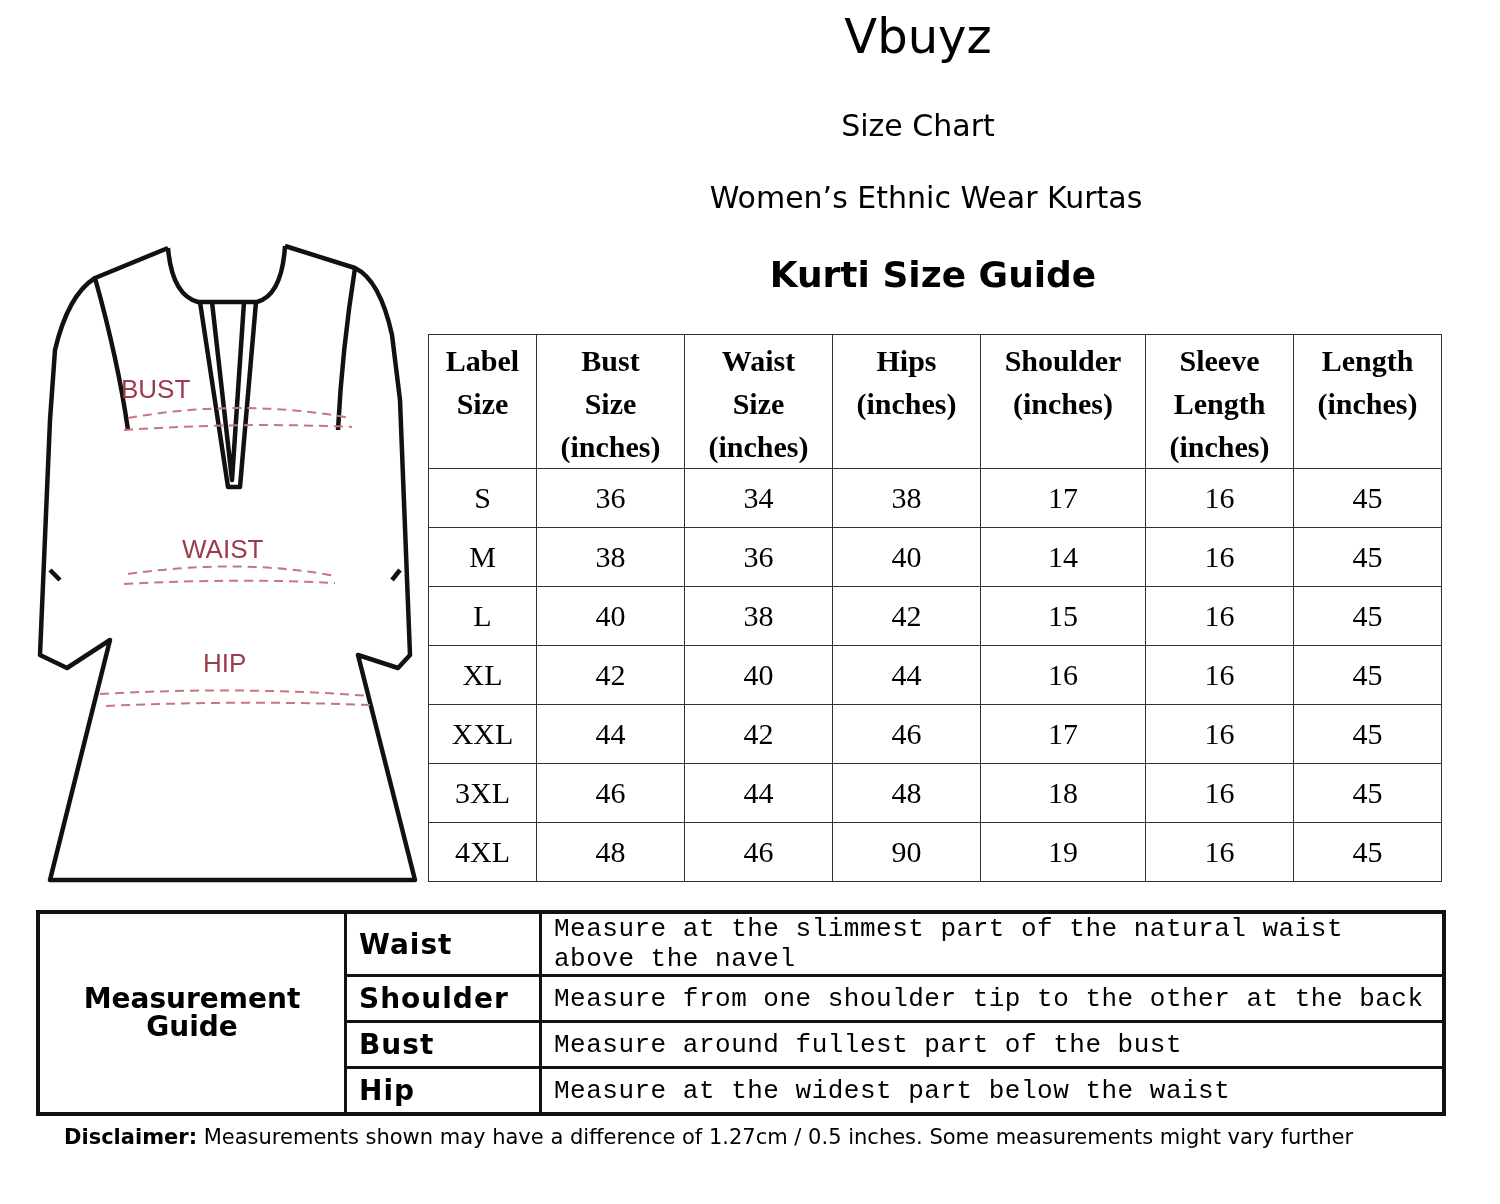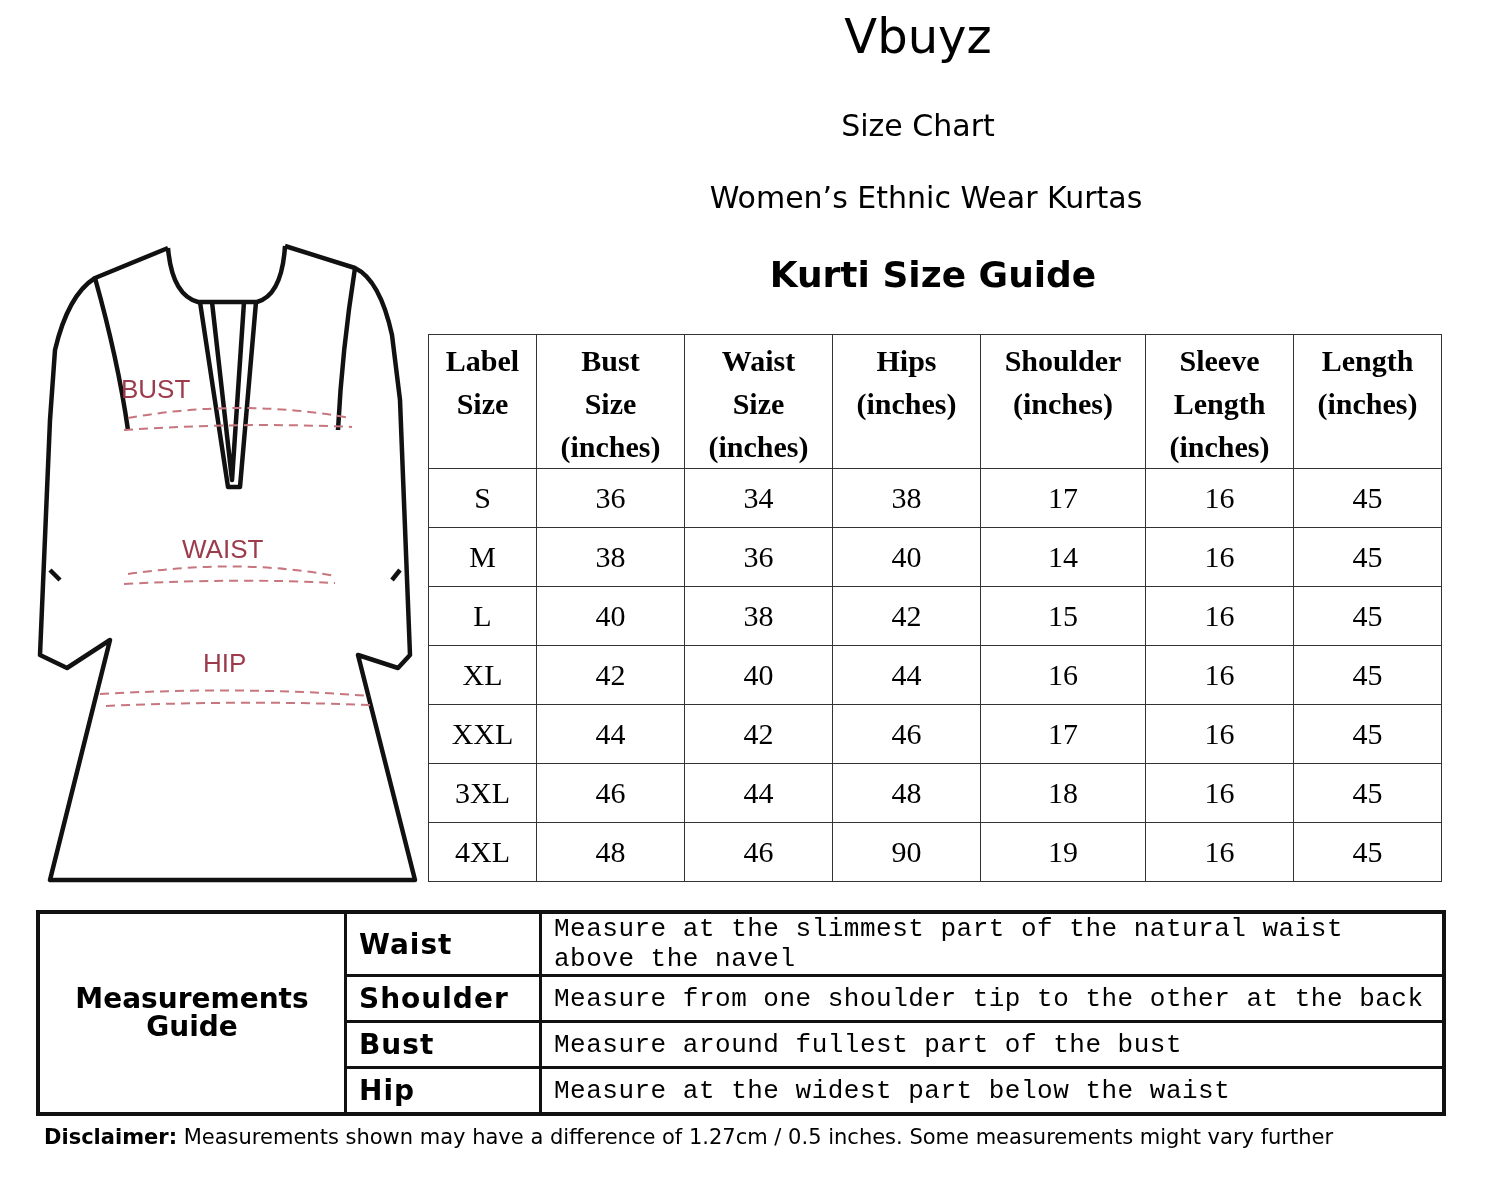--- a/index.html
+++ b/index.html
@@ -16,21 +16,21 @@
   table.size td, table.size th { border:1.5px solid #333; text-align:center; font-size:30px; padding:0;font-family:Liberation Serif, serif; }
   table.size th { font-weight:bold; vertical-align:top; line-height:43px; padding-top:4px; height:124px; }
   table.size td { height:58px; }
 
   table.guide { position:absolute; left:36px; top:910px; width:1410px; border-collapse:collapse; border:4px solid #111; }
   table.guide td { border:3px solid #111; font-size:26px; height:43px; padding:0 12px; }
   table.guide td.head { width:280px; text-align:center; font-weight:bold; font-size:28px; line-height:28px; }
   table.guide td.term { width:168px; font-weight:bold; font-size:28px; letter-spacing:1px; }
   table.guide td.desc { letter-spacing:0.5px;font-family:Liberation Mono, monospace; }
 
-  .disclaimer { position:absolute; left:44px; top:1124px; width:1410px; font-size:21px; line-height:27px; }
+  .disclaimer { position:absolute; left:64px; top:1124px; width:1410px; font-size:21px; line-height:27px; }
   .disclaimer b { font-weight:bold; }
   .disclaimer .cont { padding-left:150px; display:block; }
 </style>
 </head>
 <body>
 
 <div class="title" id="brand">Vbuyz</div>
 <div class="title" id="subtitle">Size Chart</div>
 <div class="title" id="category">Women’s Ethnic Wear Kurtas</div>
 <div class="title" id="guide-title">Kurti Size Guide</div>
@@ -139,21 +139,21 @@
         <td>19</td>
         <td>16</td>
         <td>45</td>
       </tr>
 </tbody>
   </table>
 
 <table class="guide">
   <tbody>
       <tr>
-    <td class="head" rowspan="4"><span>Measurements</span><br><span>Guide</span></td>
+    <td class="head" rowspan="4"><span>Measurement</span><br><span>Guide</span></td>
     <td class="term">Waist</td>
     <td class="desc">Measure at the slimmest part of the natural waist above the navel</td>
   </tr>
   <tr>
     <td class="term">Shoulder</td>
     <td class="desc">Measure from one shoulder tip to the other at the back</td>
   </tr>
   <tr>
     <td class="term">Bust</td>
     <td class="desc">Measure around fullest part of the bust</td>

